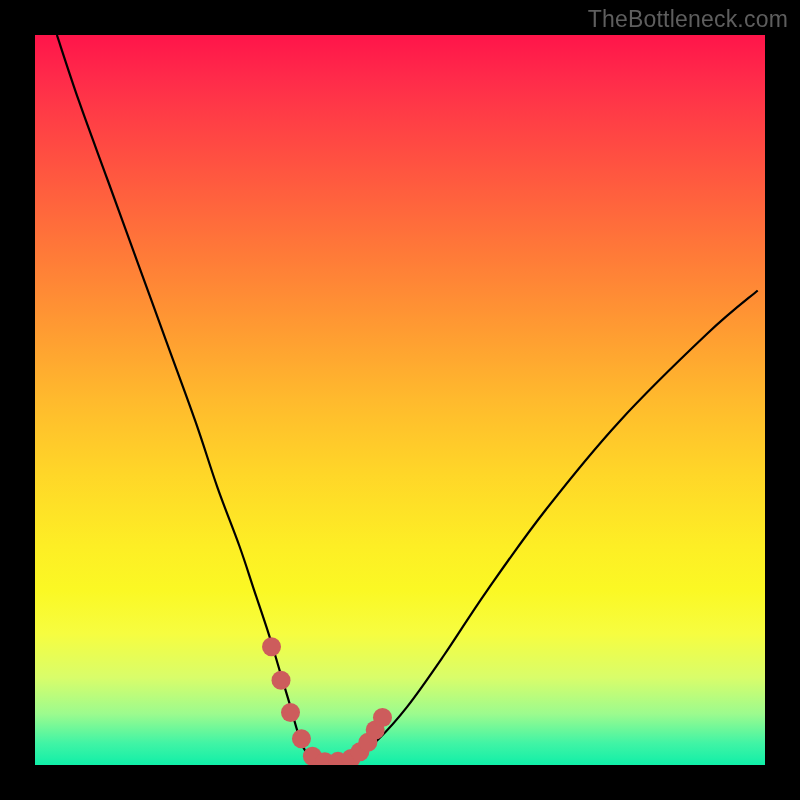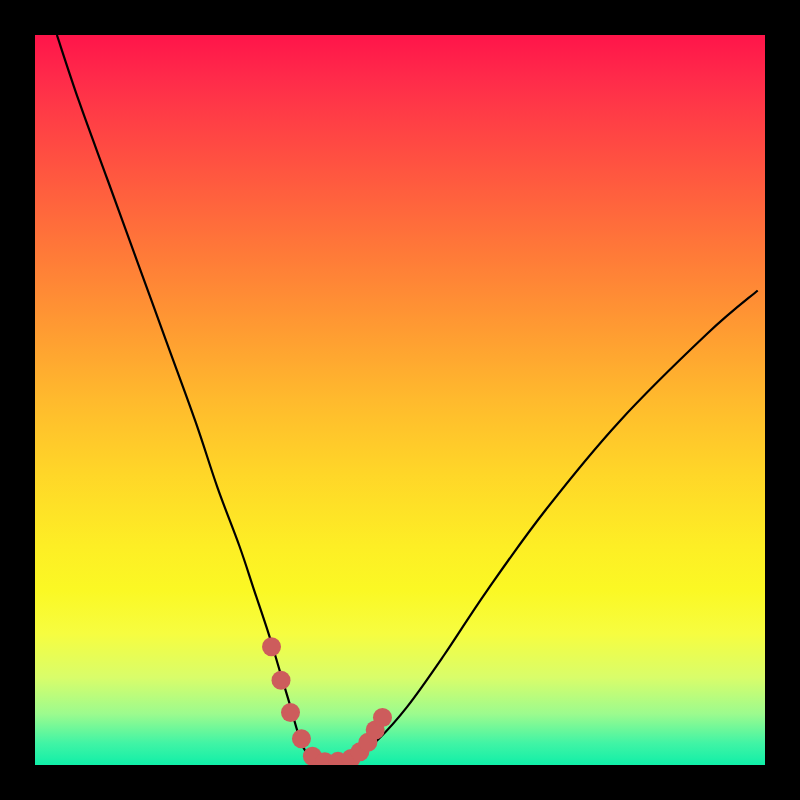--- a/index.html
+++ b/index.html
@@ -83,14 +83,15 @@
           <circle cx="302.95" cy="726.35" r="9.5" fill="#cd5c5c" stroke="#cd5c5c" stroke-width="0"></circle>
           <circle cx="316.09" cy="723.43" r="9.5" fill="#cd5c5c" stroke="#cd5c5c" stroke-width="0"></circle>
           <circle cx="324.85" cy="716.86" r="9.5" fill="#cd5c5c" stroke="#cd5c5c" stroke-width="0"></circle>
           <circle cx="332.88" cy="707.37" r="9.5" fill="#cd5c5c" stroke="#cd5c5c" stroke-width="0"></circle>
           <circle cx="340.18" cy="694.96" r="9.5" fill="#cd5c5c" stroke="#cd5c5c" stroke-width="0"></circle>
           <circle cx="347.48" cy="682.55" r="9.5" fill="#cd5c5c" stroke="#cd5c5c" stroke-width="0"></circle>
         </g>
     </svg>
   </div>
 
+  <div class="watermark">TheBottleneck.com</div>
 
 </div>
 
 </body></html>

